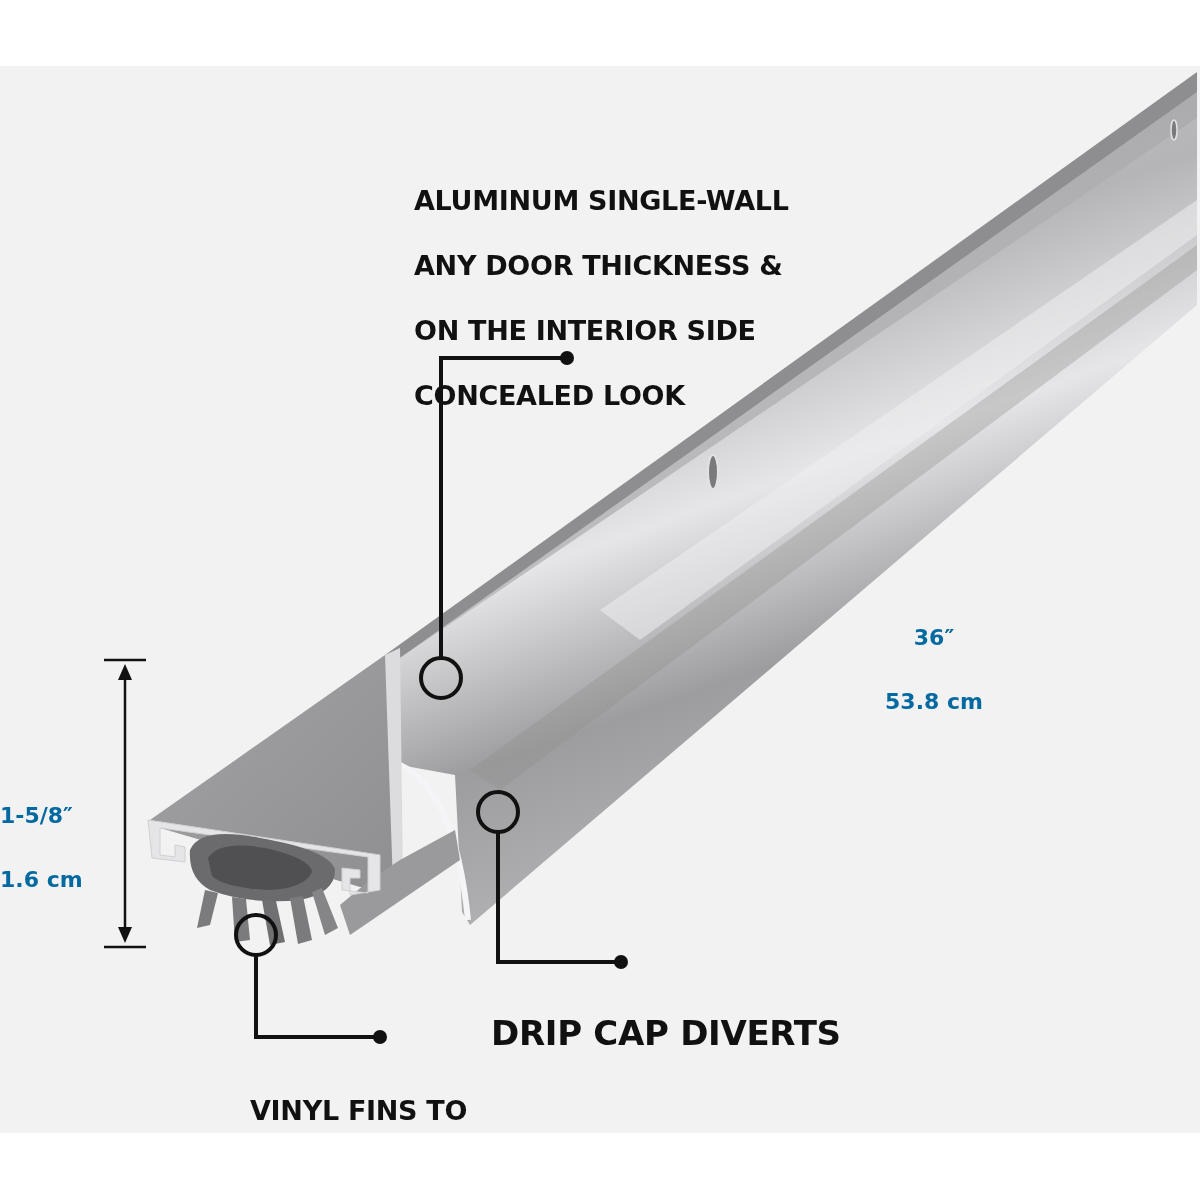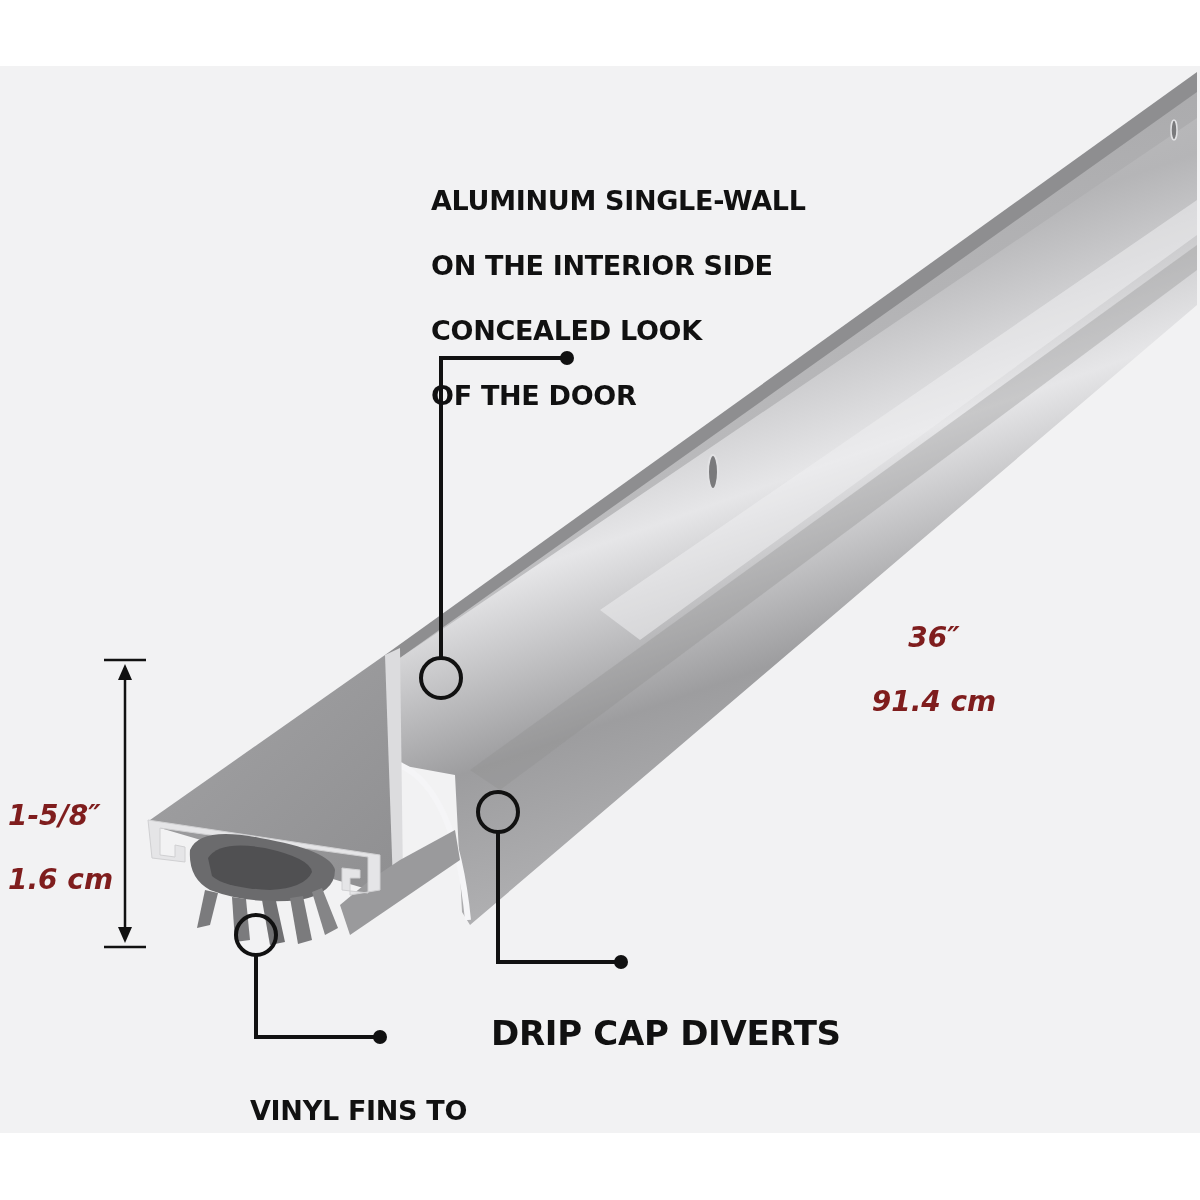--- a/index.html
+++ b/index.html
@@ -2,25 +2,25 @@
 <html><head>
 <meta charset="utf-8">
 <style>
   html, body { margin: 0; padding: 0; background: #ffffff; }
   body { width: 1200px; height: 1200px; position: relative; overflow: hidden;
          font-family: "DejaVu Sans", "Liberation Sans", sans-serif; }
   .panel { position: absolute; left: 0; top: 66px; width: 1200px; height: 1067px; background: #f2f2f3; }
   .art { position: absolute; left: 0; top: 0; width: 1200px; height: 1200px; }
   .label { position: absolute; color: #111111; font-weight: bold; text-transform: uppercase;
            letter-spacing: -0.3px; white-space: pre-line; }
-  .lbl-top { left: 431px; top: 152px; font-size: 27px; line-height: 32.5px; }
+  .lbl-top { left: 414px; top: 152px; font-size: 27px; line-height: 32.5px; }
   .lbl-drip { left: 491px; top: 984px; font-size: 34px; line-height: 32.5px; }
   .lbl-vinyl { left: 250px; top: 1062px; font-size: 27px; line-height: 32.5px; }
-  .dim { position: absolute; color: #7f1d1d; font-weight: bold; font-size: 28px; line-height: 32px; white-space: pre-line; font-style: italic; }
-  .dim-height { left: 8px; top: 768px; text-align: left; }
+  .dim { position: absolute; color: #0369a1; font-weight: bold; font-size: 22px; line-height: 32px; white-space: pre-line; }
+  .dim-height { left: 0; top: 768px; text-align: left; }
   .dim-length { left: 870px; top: 590px; text-align: center; width: 128px; }
 </style>
 </head>
 <body>
 
 <div class="panel"></div>
 
 <svg class="art" viewBox="0 0 1200 1200" xmlns="http://www.w3.org/2000/svg">
   <defs>
     <linearGradient id="railFace" x1="0" y1="0" x2="0.35" y2="1">
@@ -97,34 +97,34 @@
 
   <g stroke="#111" stroke-width="4" fill="none">
     <circle cx="256" cy="935" r="20"></circle>
     <polyline points="256,955 256,1037 380,1037"></polyline>
     <circle cx="380" cy="1037" r="7" fill="#111" stroke="none"></circle>
   </g>
 </svg>
 
 <div class="label lbl-top">
   <div>ALUMINUM SINGLE-WALL</div>
+  <div>ANY DOOR THICKNESS &amp;</div>
   <div>ON THE INTERIOR SIDE</div>
   <div>CONCEALED LOOK</div>
-  <div>OF THE DOOR</div>
 </div>
 
 <div class="label lbl-drip">
   <div>DRIP CAP DIVERTS</div>
 </div>
 
 <div class="label lbl-vinyl">
   <div>VINYL FINS TO</div>
 </div>
 
 <div class="dim dim-height">
   <div>1-5/8″</div>
   <div>1.6 cm</div>
 </div>
 
 <div class="dim dim-length">
   <div>36″</div>
-  <div>91.4 cm</div>
+  <div>53.8 cm</div>
 </div>
 
 </body></html>

